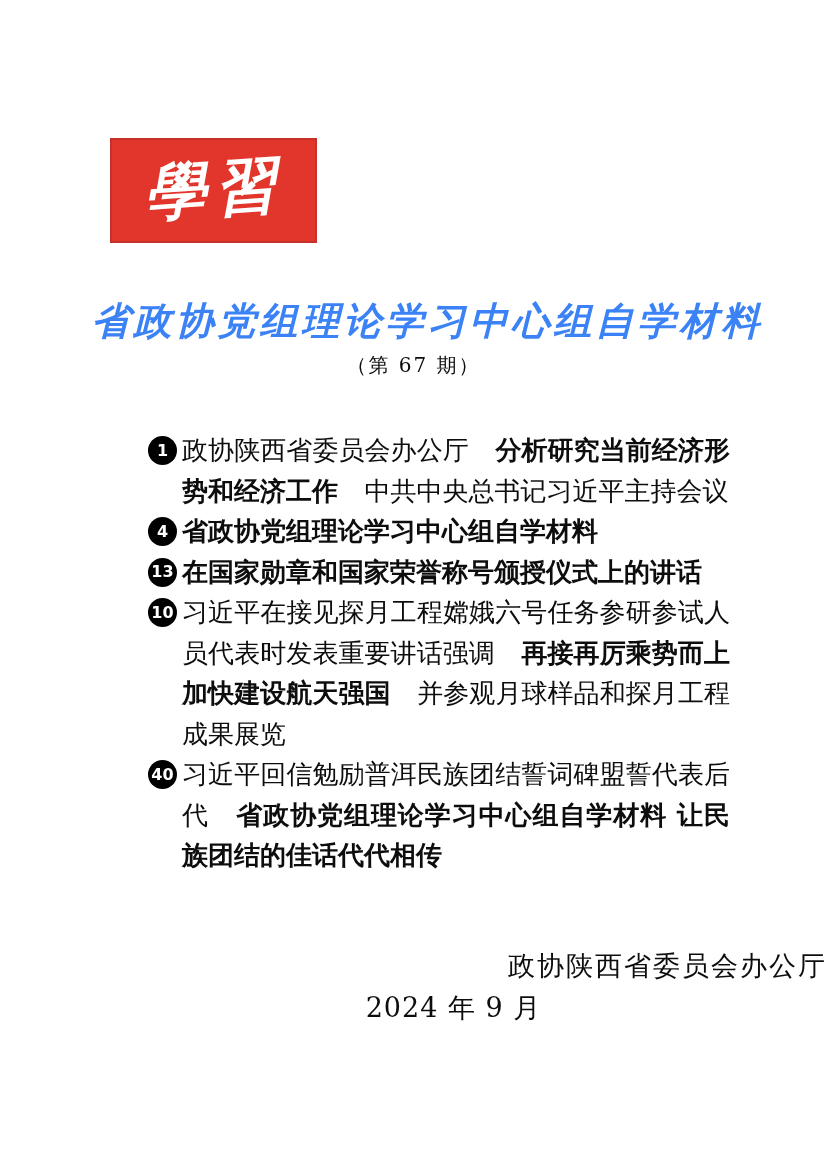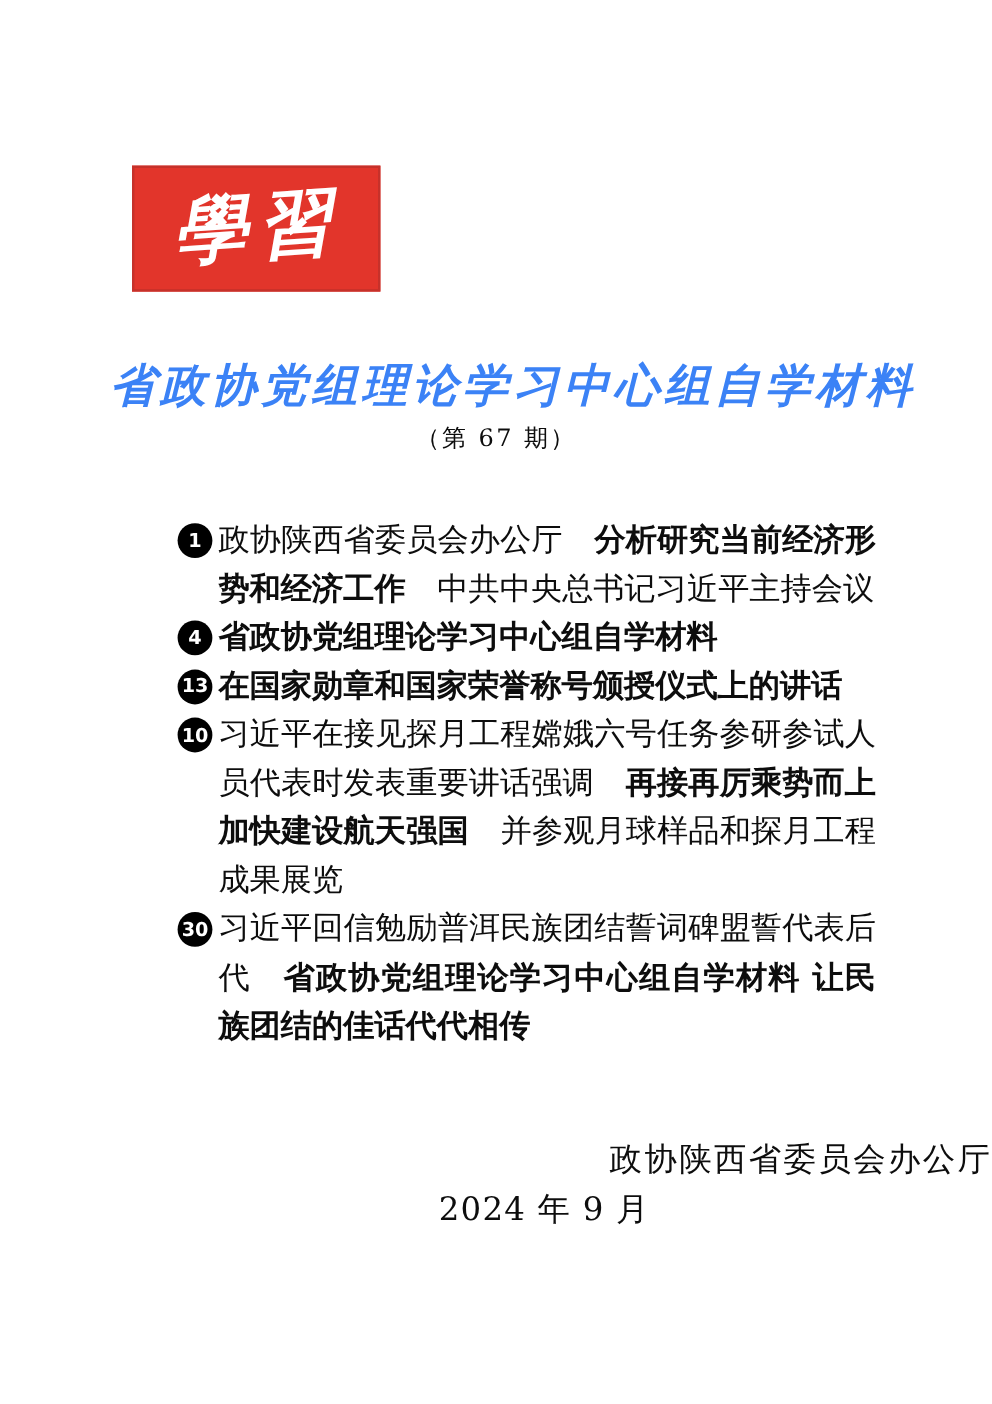--- a/index.html
+++ b/index.html
@@ -172,21 +172,21 @@
     </div>
 
     <div class="toc-item">
       <span class="num-badge">10</span>
       <span class="run kai">习近平在接见探月工程嫦娥六号任务参研参试人员代表时发表重要讲话强调</span>
       <span class="run hei">再接再厉乘势而上　加快建设航天强国</span>
       <span class="run kai">并参观月球样品和探月工程成果展览</span>
     </div>
 
     <div class="toc-item">
-      <span class="num-badge">30</span>
+      <span class="num-badge">40</span>
       <span class="run kai">习近平回信勉励普洱民族团结誓词碑盟誓代表后代</span>
       <span class="run hei">省政协党组理论学习中心组自学材料 让民族团结的佳话代代相传</span>
     </div>
 
   </div>
 
   <div class="footer-org">政协陕西省委员会办公厅</div>
   <div class="footer-date">2024 年 9 月</div>
 
 </div>

